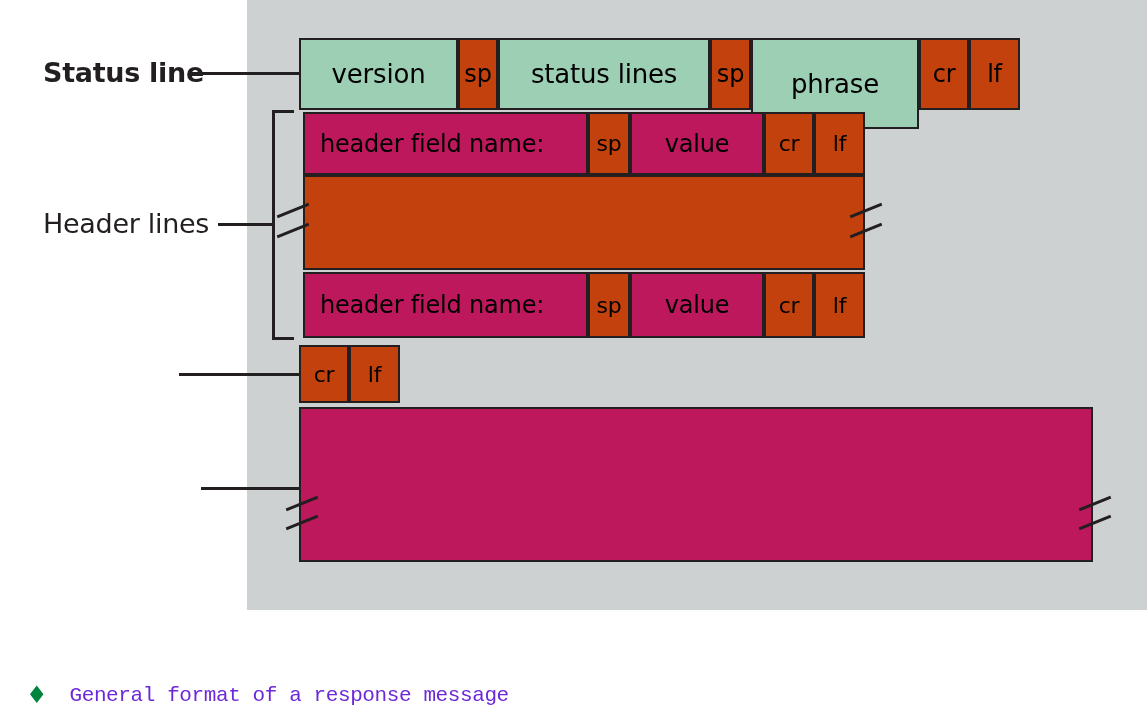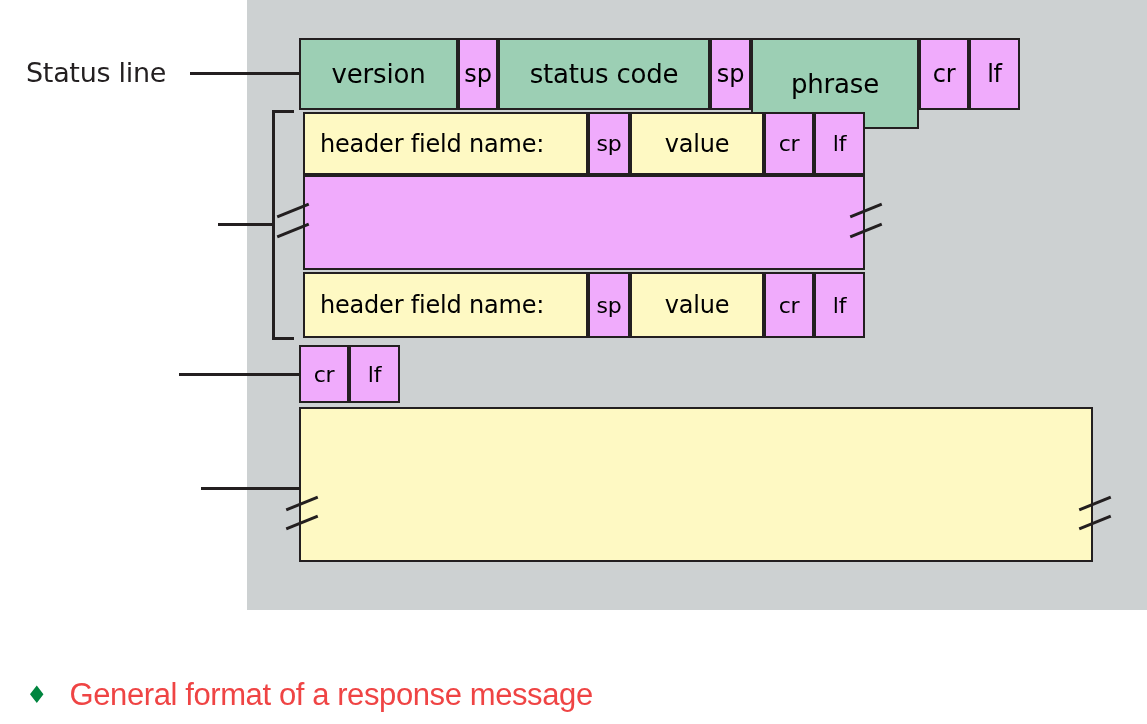--- a/index.html
+++ b/index.html
@@ -36,22 +36,22 @@
     display: flex;
     align-items: center;
     justify-content: center;
     color: #000000;
     font-family: "DejaVu Sans", sans-serif;
     white-space: nowrap;
     letter-spacing: -0.2px;
     text-align: right;
   }
   .cell.green-dark { background: #9ccfb4; }
-  .cell.green-light { background: #fef9c3; }
-  .cell.white { background: #f0abfc; }
+  .cell.green-light { background: #be185d; }
+  .cell.white { background: #c2410c; }
 
   .cell.f-big   { font-size: 26px; }
   .cell.f-mid   { font-size: 24px; }
   .cell.f-small { font-size: 22px; }
 
   
   .cell.align-left {
     justify-content: flex-start;
     padding-left: 15px;
   }
@@ -109,38 +109,38 @@
     color: #00853f;
     letter-spacing: -0.5px;
   }
   .caption-diamond {
     font-size: 24px;
     color: #00853f;
     margin: 0 22px 0 26px;
     line-height: 1;
   }
   .caption-text {
-    font-family: Liberation Sans, sans-serif;
-    font-size: 31px;
-    color: #ef4444;
+    font-family: Liberation Mono, monospace;
+    font-size: 21px;
+    color: #6d28d9;
     letter-spacing: -0.4px;
   }
 </style>
 </head>
 <body>
 
 <div id="figure-root">
 
   <div class="gray-panel"></div>
 
   <div class="cell green-dark f-big" style="left:299px; top:38px; width:159px; height:72px;">version</div>
 
   <div class="cell white f-mid" style="left:458px; top:38px; width:40px; height:72px;">sp</div>
 
-  <div class="cell green-dark f-big" style="left:498px; top:38px; width:212px; height:72px;">status code</div>
+  <div class="cell green-dark f-big" style="left:498px; top:38px; width:212px; height:72px;">status lines</div>
 
   <div class="cell white f-mid" style="left:710px; top:38px; width:41px; height:72px;">sp</div>
 
   <div class="cell green-dark f-big" style="left:751px; top:38px; width:168px; height:91px;">phrase</div>
 
   <div class="cell white f-mid" style="left:919px; top:38px; width:50px; height:72px;">cr</div>
 
   <div class="cell white f-mid" style="left:969px; top:38px; width:51px; height:72px;">lf</div>
 
   <div class="cell green-light f-mid align-left" style="left:303px; top:112px; width:285px; height:63px;">header field name:</div>
@@ -178,23 +178,24 @@
   <div class="cell green-light" style="left:299px; top:407px; width:794px; height:155px;"></div>
 
   <div class="slash" style="left:285px; top:502px;"></div>
   <div class="slash" style="left:285px; top:521px;"></div>
 
   <div class="slash" style="left:1078px; top:502px;"></div>
   <div class="slash" style="left:1078px; top:521px;"></div>
 
   <div class="bracket" style="left:272px; top:110px; width:22px; height:230px;"></div>
 
-  <div class="side-label" style="left:26px; top:57px;">Status line</div>
+  <div class="side-label" style="left:43px; top:57px;font-weight:bold;">Status line</div>
   <div class="leader" style="left:190px; top:72px; width:110px;"></div>
 
+  <div class="side-label" style="left:43px; top:208px;">Header lines</div>
   <div class="leader" style="left:218px; top:223px; width:55px;"></div>
 
   <div class="leader" style="left:179px; top:373px; width:122px;"></div>
 
   <div class="leader" style="left:201px; top:487px; width:100px;"></div>
 
   <div class="caption">
     <span class="caption-diamond">♦</span>
     <span class="caption-text">General format of a response message</span>
   </div>

